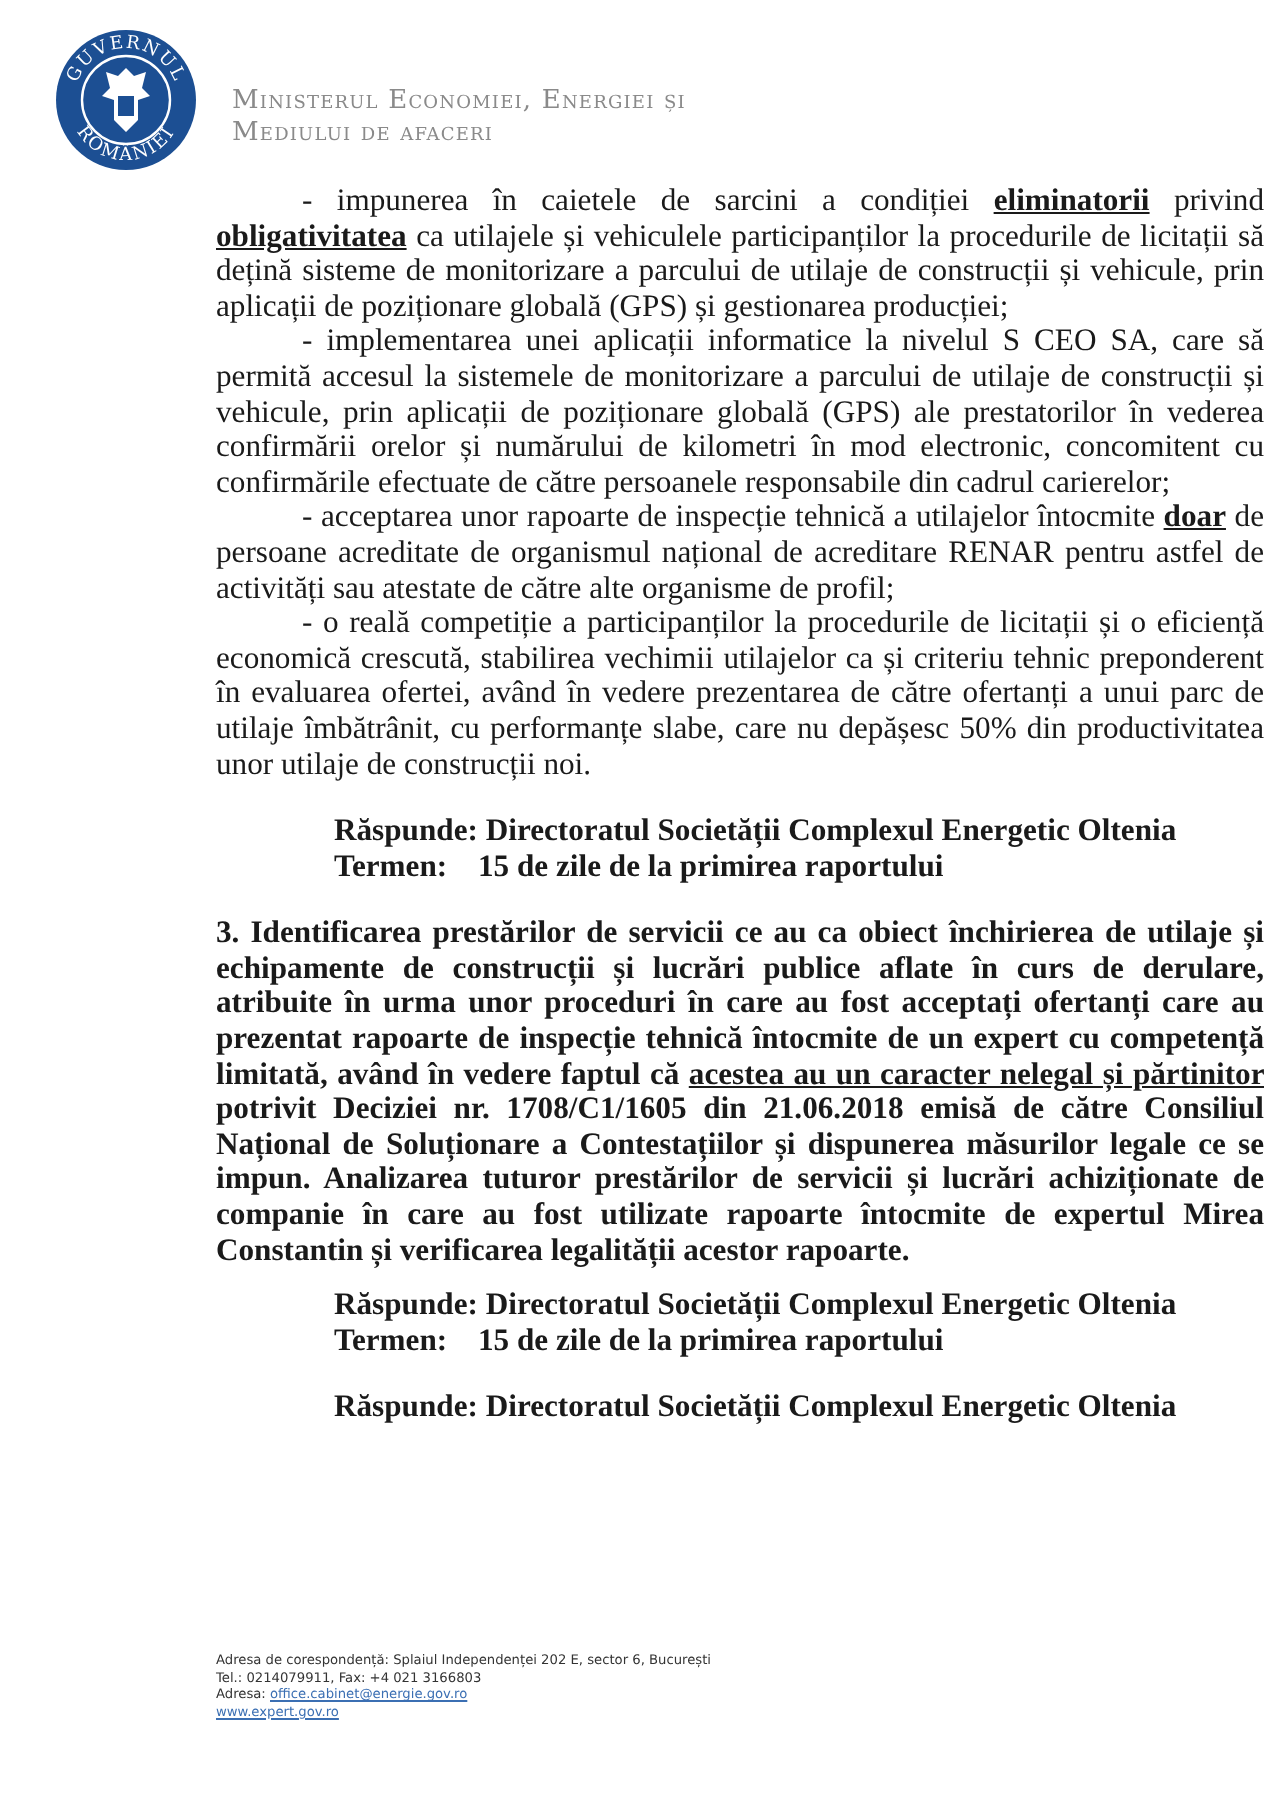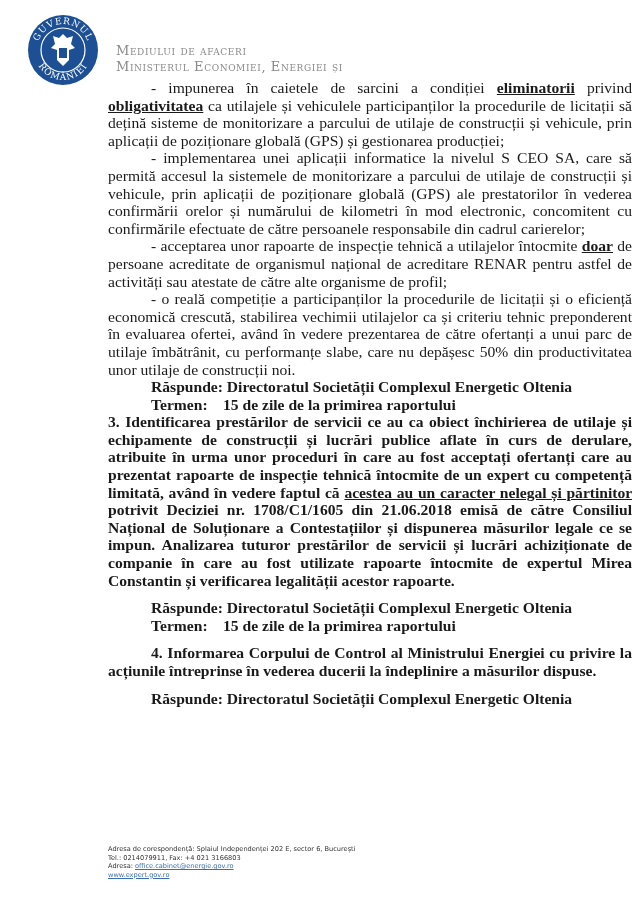--- a/index.html
+++ b/index.html
@@ -1,28 +1,28 @@
 <!DOCTYPE html>
 <html><head>
   <meta charset="utf-8">
   <style>
     html, body { margin: 0; padding: 0; background: #ffffff; }
     body { width: 637px; height: 900px; position: relative; overflow: hidden; font-family: "Liberation Serif", serif; color: #1a1a1a; }
     .logo { position: absolute; left: 27px; top: 14px; width: 72px; height: 72px; }
     .ministry { position: absolute; left: 116px; top: 43px; font-family: "DejaVu Serif", serif; font-size: 13px; line-height: 16px; color: #8a8a8a; letter-spacing: 0.6px; font-variant: small-caps; }
-    .body { position: absolute; left: 108px; top: 79px; width: 524px; font-size: 15.6px; line-height: 17.6px; }
+    .body { position: absolute; left: 108px; top: 92px; width: 524px; font-size: 15.6px; line-height: 17.6px; }
     .p { text-align: justify; margin: 0; }
     .ind { text-indent: 43px; }
     .bi { font-weight: bold; }
     .b { font-weight: bold; }
     .u { text-decoration: underline; }
-    .resp { font-weight: bold; padding-left: 43px; margin: 0; }
+    .resp { font-weight: bold; padding-left: 43px; margin: 16px; }
     .resp .k { display: inline-block; }
     .gap8 { margin-top: 10px; }
-    .footer { position: absolute; left: 108px; top: 845px; font-family: "DejaVu Sans", sans-serif; font-size: 6.6px; line-height: 8.6px; color: #333; }
+    .footer { position: absolute; left: 108px; top: 826px; font-family: "DejaVu Sans", sans-serif; font-size: 6.6px; line-height: 8.6px; color: #333; }
     .footer .link { color: #3b6fb3; text-decoration: underline; }
     .pageno { position: absolute; left: 543px; top: 922px; font-family: "DejaVu Sans", sans-serif; font-size: 7px; color: #333; }
   </style>
 </head>
 <body>
 
 <div class="logo">
   <svg viewBox="0 0 72 72" width="72" height="72">
     <circle cx="36" cy="36" r="35" fill="#1c4f93"></circle>
     <circle cx="36" cy="36" r="22" fill="none" stroke="#ffffff" stroke-width="1.2"></circle>
@@ -31,43 +31,42 @@
       <path id="arcBot" d="M 8 38 A 28 28 0 0 0 64 38"></path>
     </defs>
     <text font-family="DejaVu Serif, serif" font-size="9" fill="#ffffff" letter-spacing="1"><textPath href="#arcTop" startOffset="50%" text-anchor="middle">GUVERNUL</textPath></text>
     <text font-family="DejaVu Serif, serif" font-size="9" fill="#ffffff" letter-spacing="1"><textPath href="#arcBot" startOffset="50%" text-anchor="middle">ROMÂNIEI</textPath></text>
     <path d="M36 20 L40 24 L46 22 L44 30 L48 34 L42 36 L42 46 L36 52 L30 46 L30 36 L24 34 L28 30 L26 22 L32 24 Z" fill="#ffffff"></path>
     <rect x="32" y="34" width="8" height="10" fill="#1c4f93"></rect>
   </svg>
 </div>
 
 <div class="ministry">
+  <div>Ministerul Economiei, Energiei și</div>
   <div>Mediului de afaceri</div>
-  <div>Ministerul Economiei, Energiei și</div>
 </div>
 
 <div class="body">
   <p class="p ind"><span>- impunerea în caietele de sarcini a condiției </span><span class="b u">eliminatorii</span><span> privind </span><span class="b u">obligativitatea</span><span> ca utilajele și vehiculele participanților la procedurile de licitații să dețină sisteme de monitorizare a parcului de utilaje de construcții și vehicule, prin aplicații de poziționare globală (GPS) și gestionarea producției;</span></p>
   <p class="p ind">- implementarea unei aplicații informatice la nivelul S CEO SA, care să permită accesul la sistemele de monitorizare a parcului de utilaje de construcții și vehicule, prin aplicații de poziționare globală (GPS) ale prestatorilor în vederea confirmării orelor și numărului de kilometri în mod electronic, concomitent cu confirmările efectuate de către persoanele responsabile din cadrul carierelor;</p>
   <p class="p ind"><span>- acceptarea unor rapoarte de inspecție tehnică a utilajelor întocmite </span><span class="b u">doar</span><span> de persoane acreditate de organismul național de acreditare RENAR pentru astfel de activități sau atestate de către alte organisme de profil;</span></p>
   <p class="p ind">- o reală competiție a participanților la procedurile de licitații și o eficiență economică crescută, stabilirea vechimii utilajelor ca și criteriu tehnic preponderent în evaluarea ofertei, având în vedere prezentarea de către ofertanți a unui parc de utilaje îmbătrânit, cu performanțe slabe, care nu depășesc 50% din productivitatea unor utilaje de construcții noi.</p>
 
   <div class="resp">
     <div><span>Răspunde:</span> <span>Directoratul Societății Complexul Energetic Oltenia</span></div>
     <div><span class="k" style="width:72px">Termen:</span><span>15 de zile de la primirea raportului</span></div>
   </div>
 
   <p class="p bi"><span>3. Identificarea prestărilor de servicii ce au ca obiect închirierea de utilaje și echipamente de construcții și lucrări publice aflate în curs de derulare, atribuite în urma unor proceduri în care au fost acceptați ofertanți care au prezentat rapoarte de inspecție tehnică întocmite de un expert cu competență limitată, având în vedere faptul că </span><span class="u">acestea au un caracter nelegal și părtinitor</span><span> potrivit Deciziei nr. 1708/C1/1605 din 21.06.2018 emisă de către Consiliul Național de Soluționare a Contestațiilor și dispunerea măsurilor legale ce se impun. Analizarea tuturor prestărilor de servicii și lucrări achiziționate de companie în care au fost utilizate rapoarte întocmite de expertul Mirea Constantin și verificarea legalității acestor rapoarte.</span></p>
 
   <div class="resp gap8">
     <div><span>Răspunde:</span> <span>Directoratul Societății Complexul Energetic Oltenia</span></div>
     <div><span class="k" style="width:72px">Termen:</span><span>15 de zile de la primirea raportului</span></div>
   </div>
 
-  <p class="p bi ind gap8">4. Informarea Corpului de Control al Ministrului Energiei cu privire la acțiunile întreprinse în vederea ducerii la îndeplinire a măsurilor dispuse.</p>
 
   <div class="resp gap8">
     <div><span>Răspunde:</span> <span>Directoratul Societății Complexul Energetic Oltenia</span></div>
   </div>
 
 </div>
 
 <div class="footer">
   <div>Adresa de corespondență: Splaiul Independenței 202 E, sector 6, București</div>
   <div>Tel.: 0214079911,  Fax: +4 021 3166803</div>

